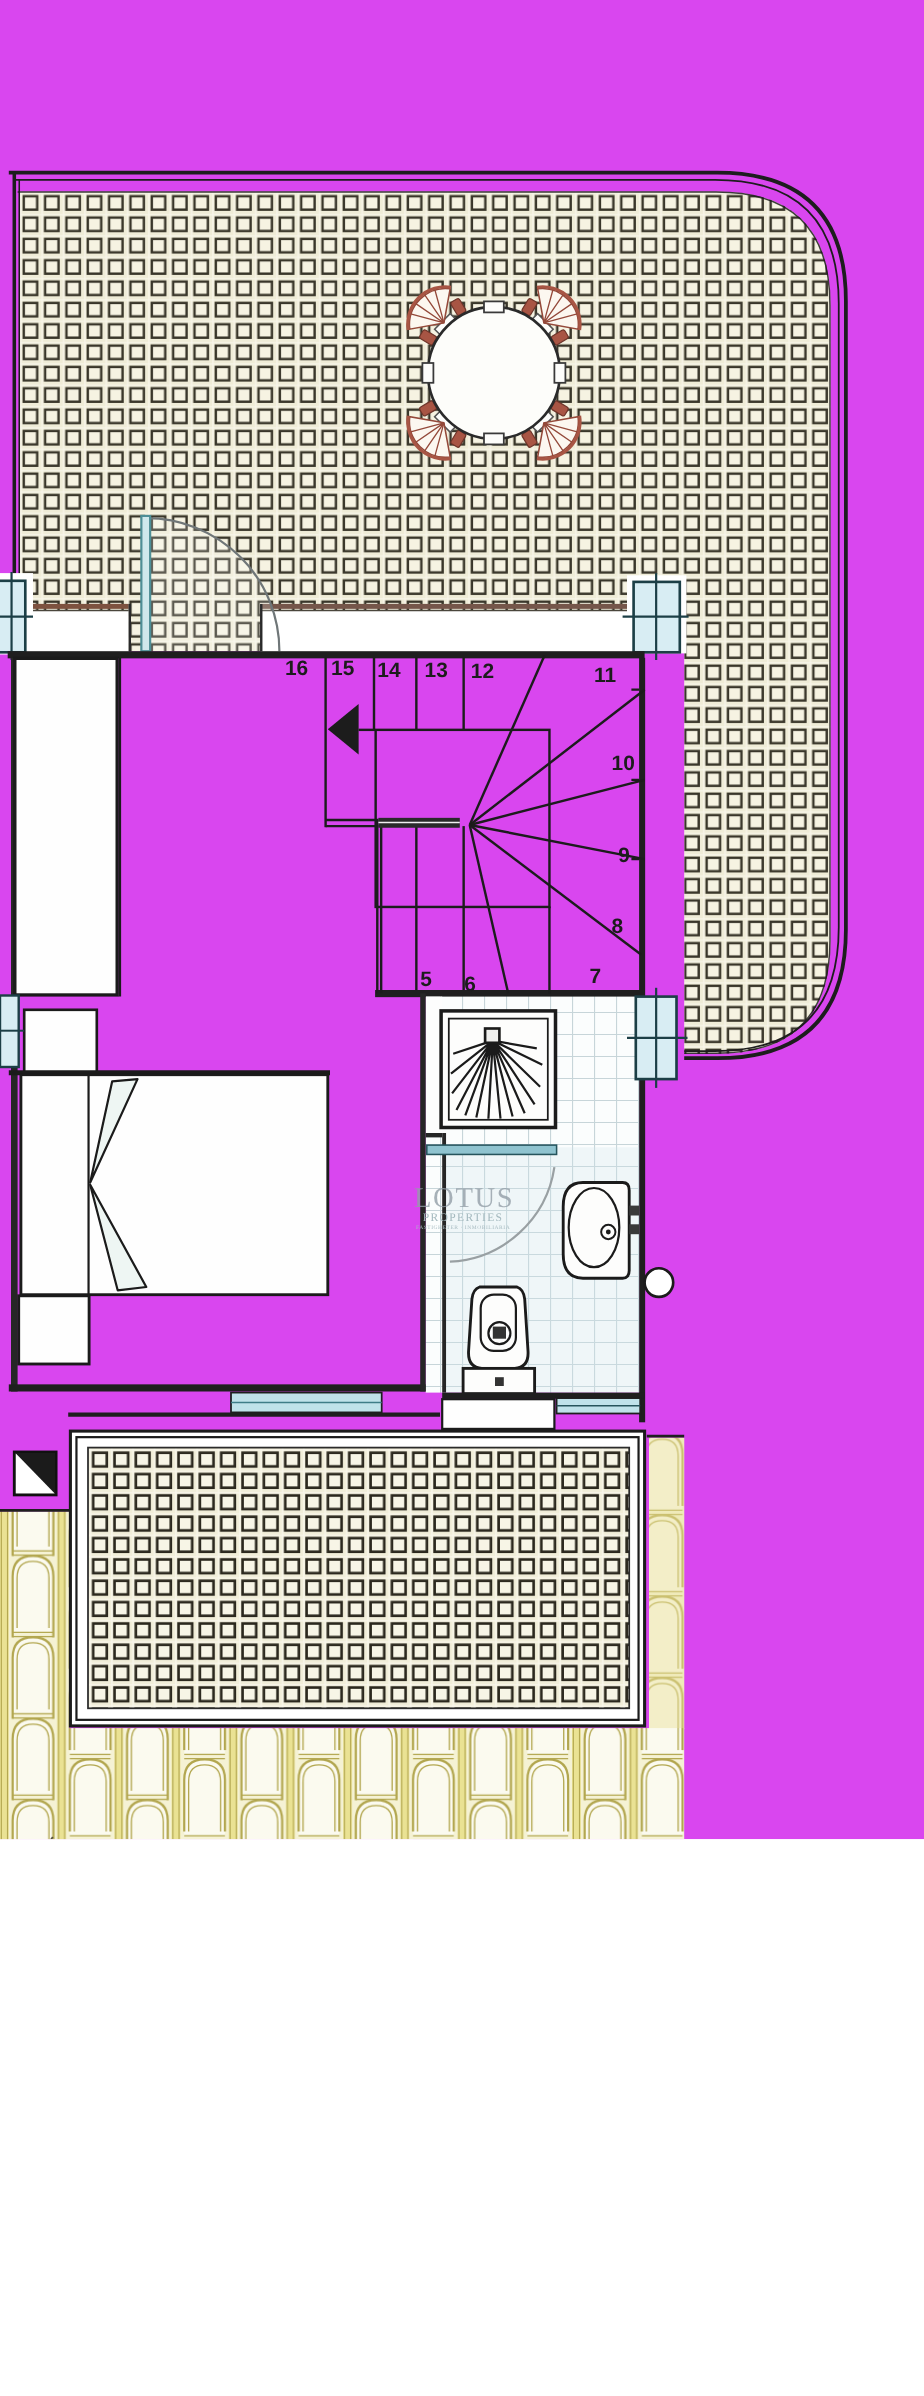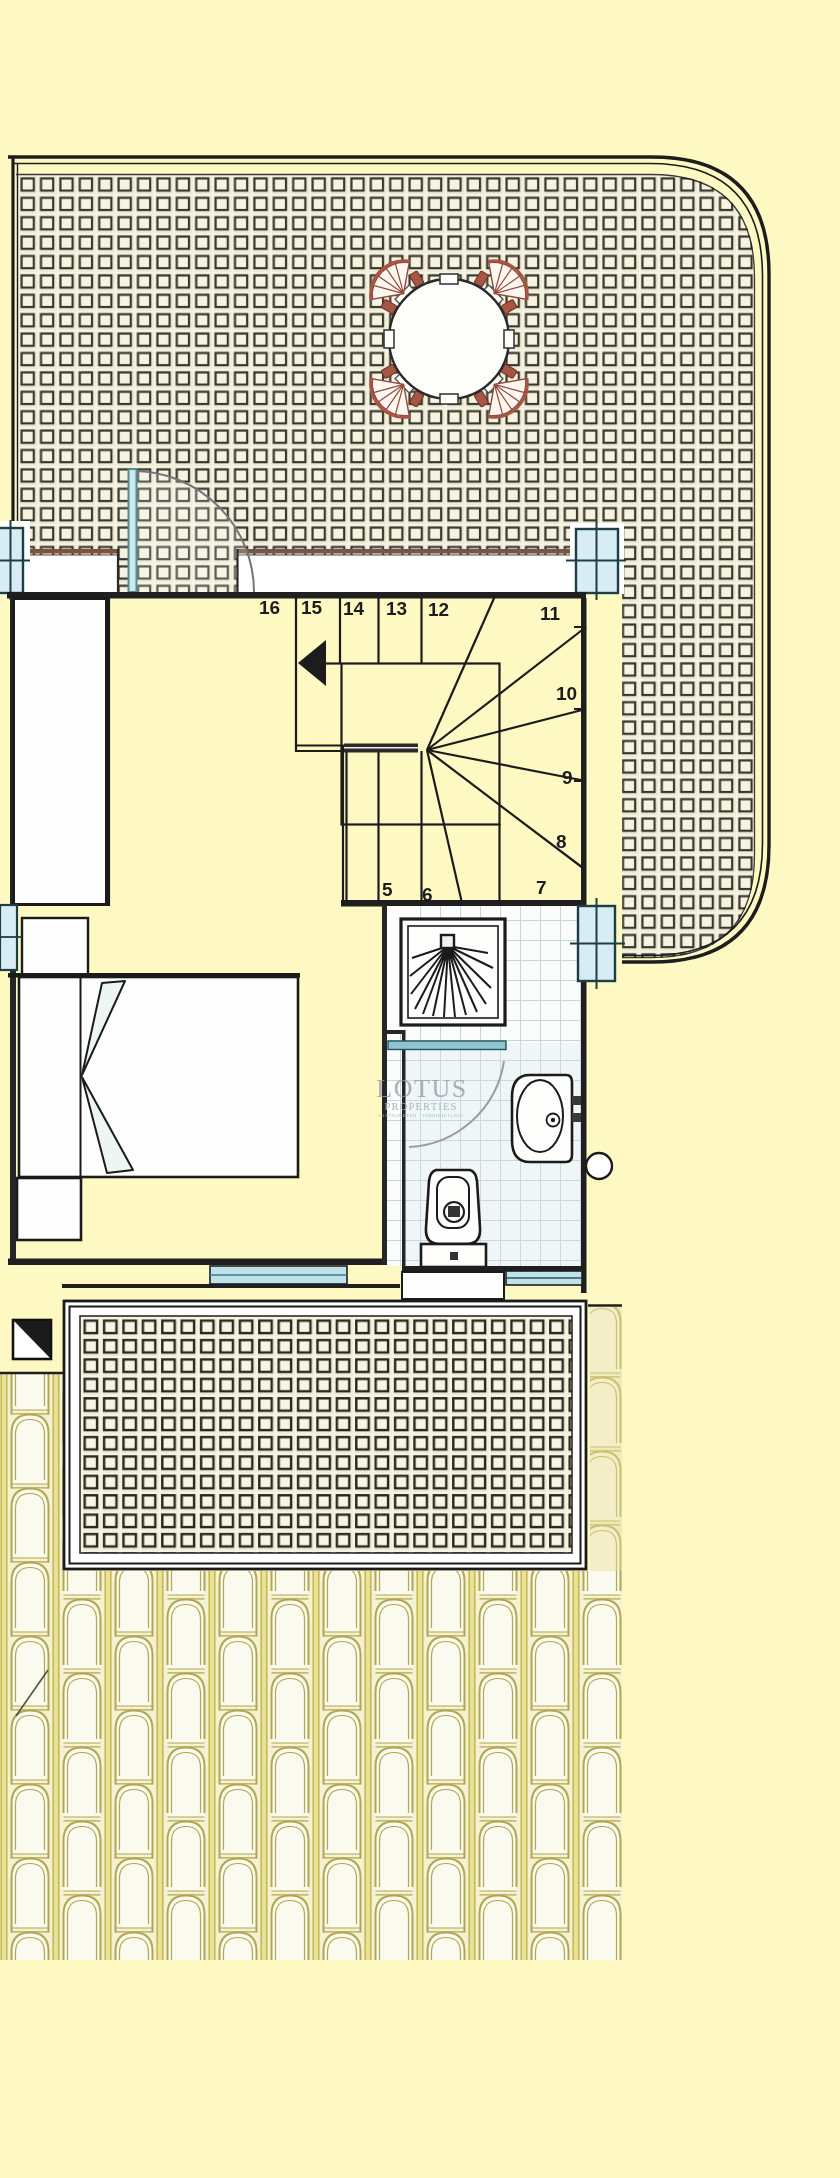--- a/index.html
+++ b/index.html
@@ -1,16 +1,16 @@
 <!DOCTYPE html>
 <html><head>
 <meta charset="utf-8">
 <style>
 html,body{margin:0;padding:0;background:#ffffff;}
-#page{position:relative;width:840px;height:2178px;background:#fef9c3;overflow:hidden;font-family:"Liberation Sans",sans-serif;}
+#page{position:relative;width:840px;height:1672px;background:#d946ef;overflow:hidden;font-family:"Liberation Sans",sans-serif;}
 svg{display:block}
 </style>
 </head>
 <body>
 <div id="page">
 <svg width="840" height="2178" viewBox="0 0 840 2178">
 <defs>
 
 <pattern id="sq" x="18.2" y="175" width="19.4" height="19.4" patternUnits="userSpaceOnUse">
   <rect width="19.4" height="19.4" fill="#efecd7"></rect>

